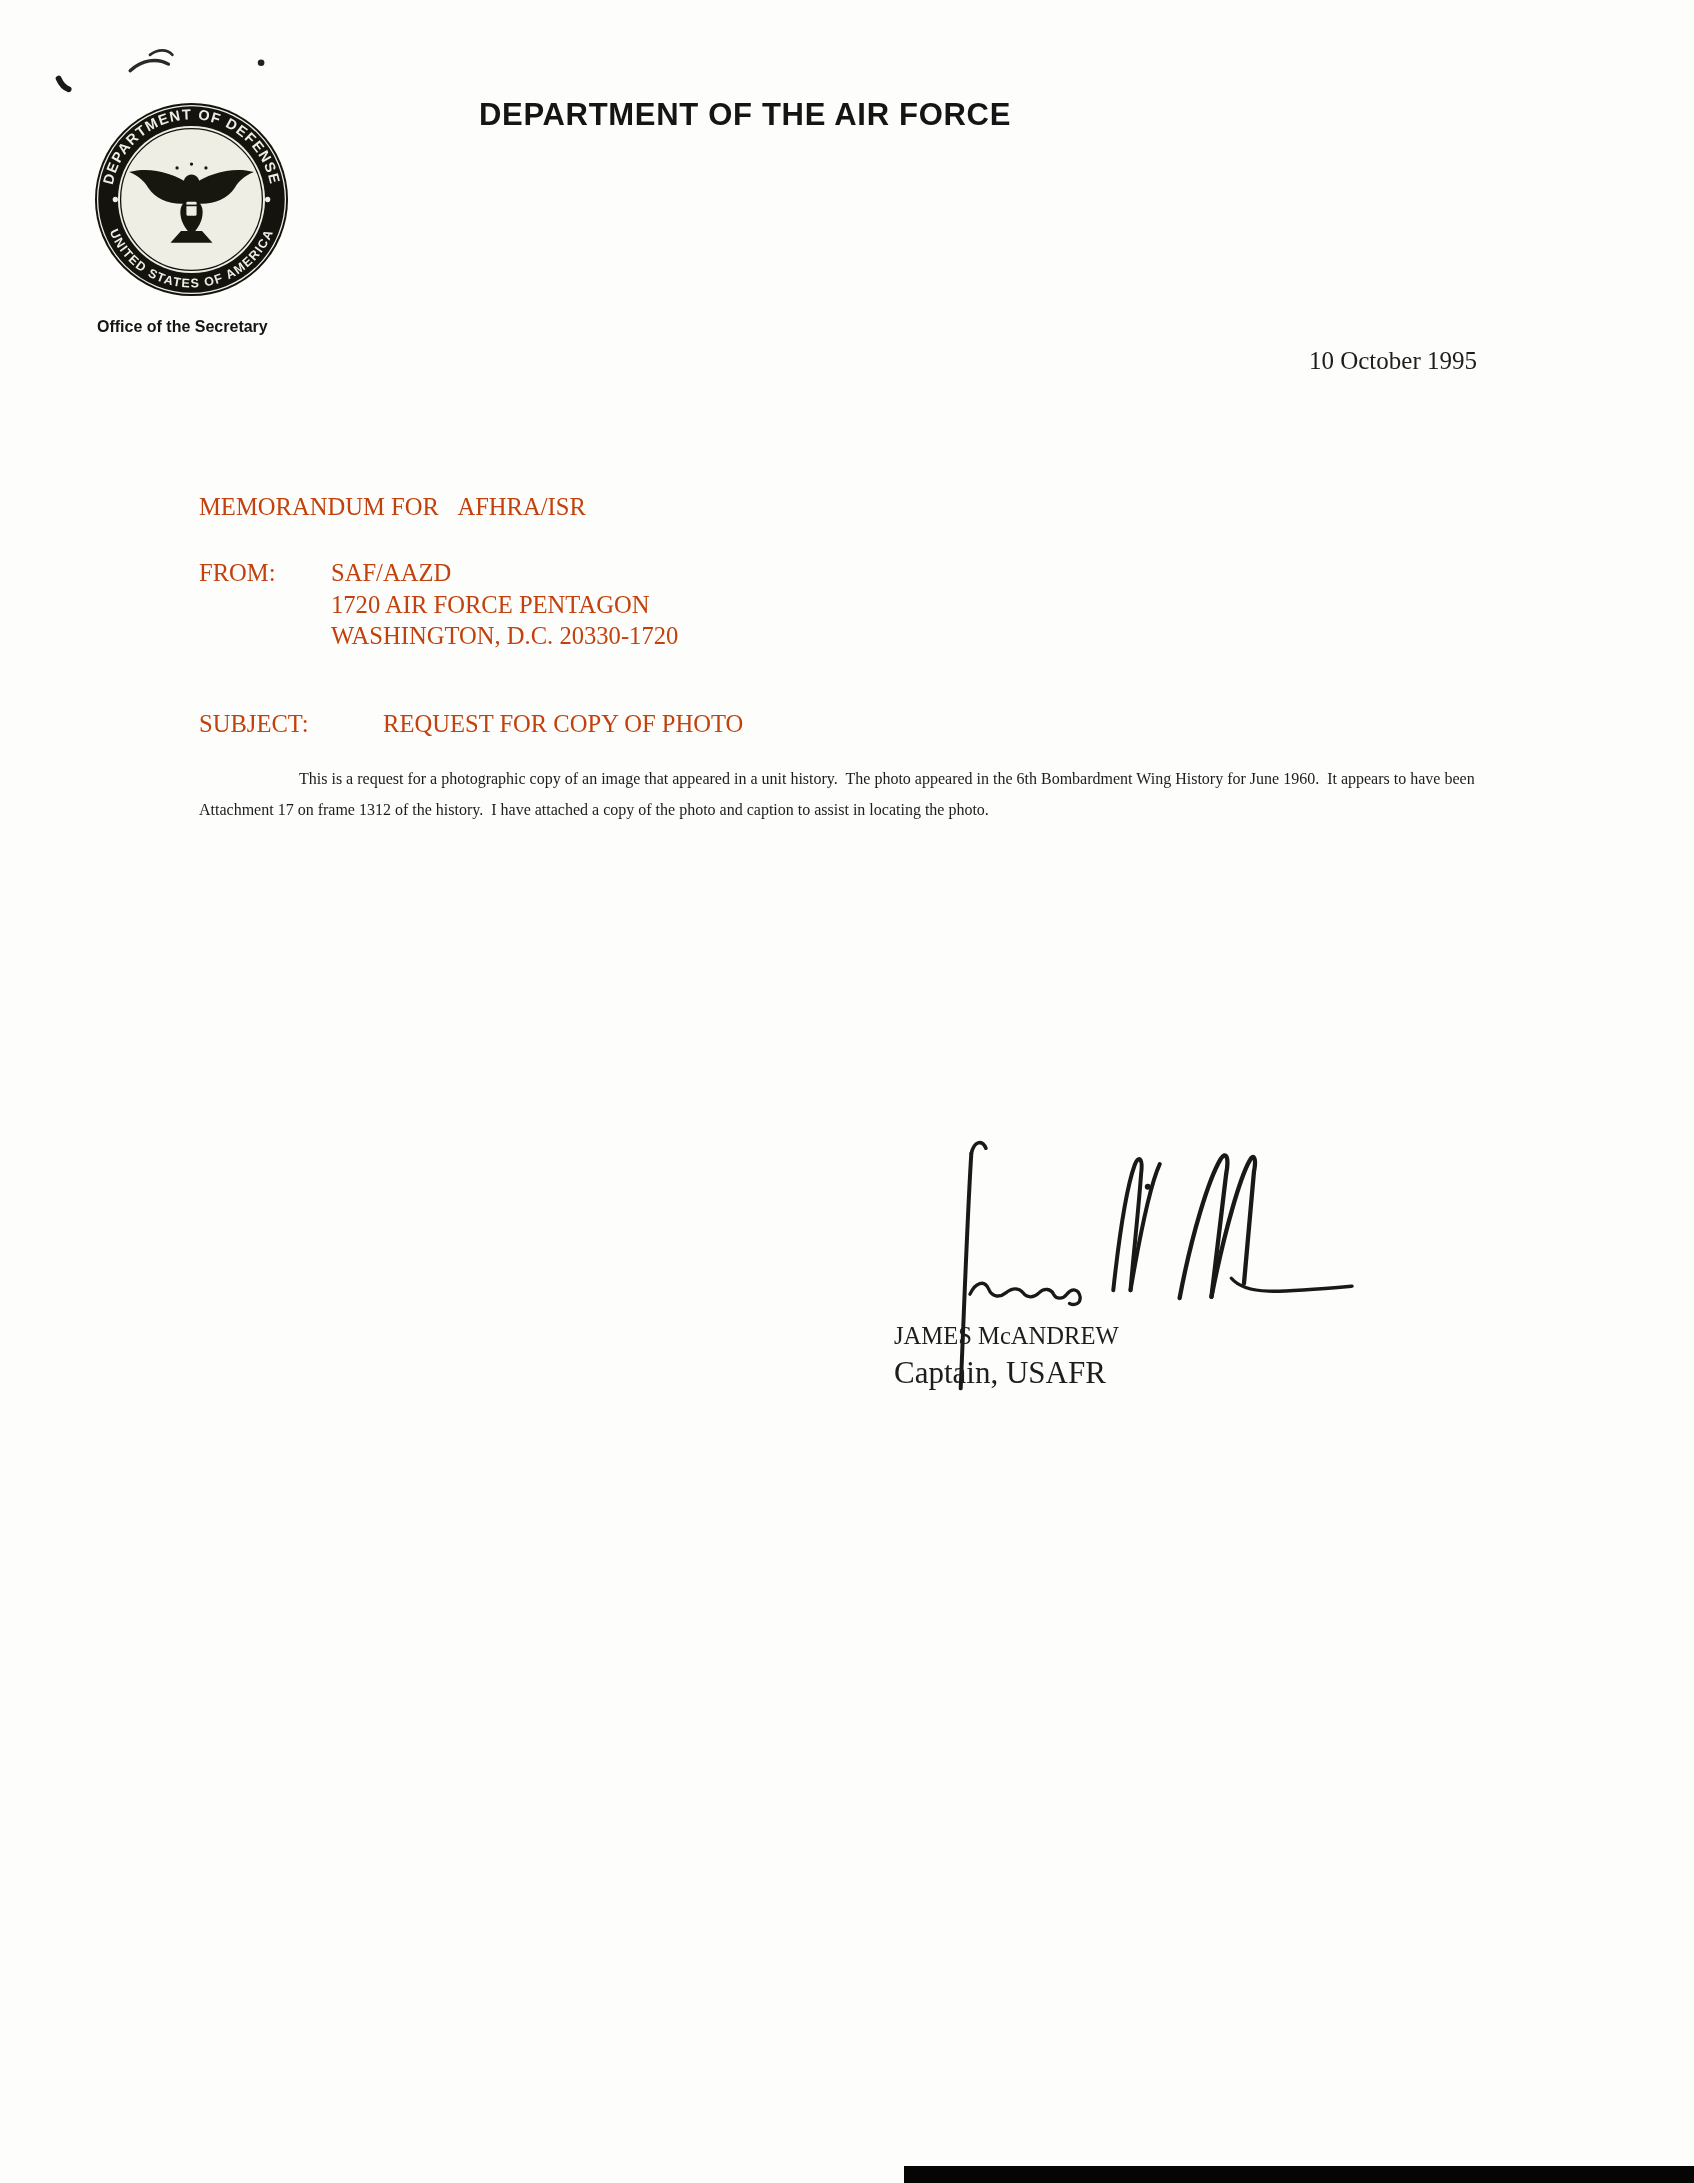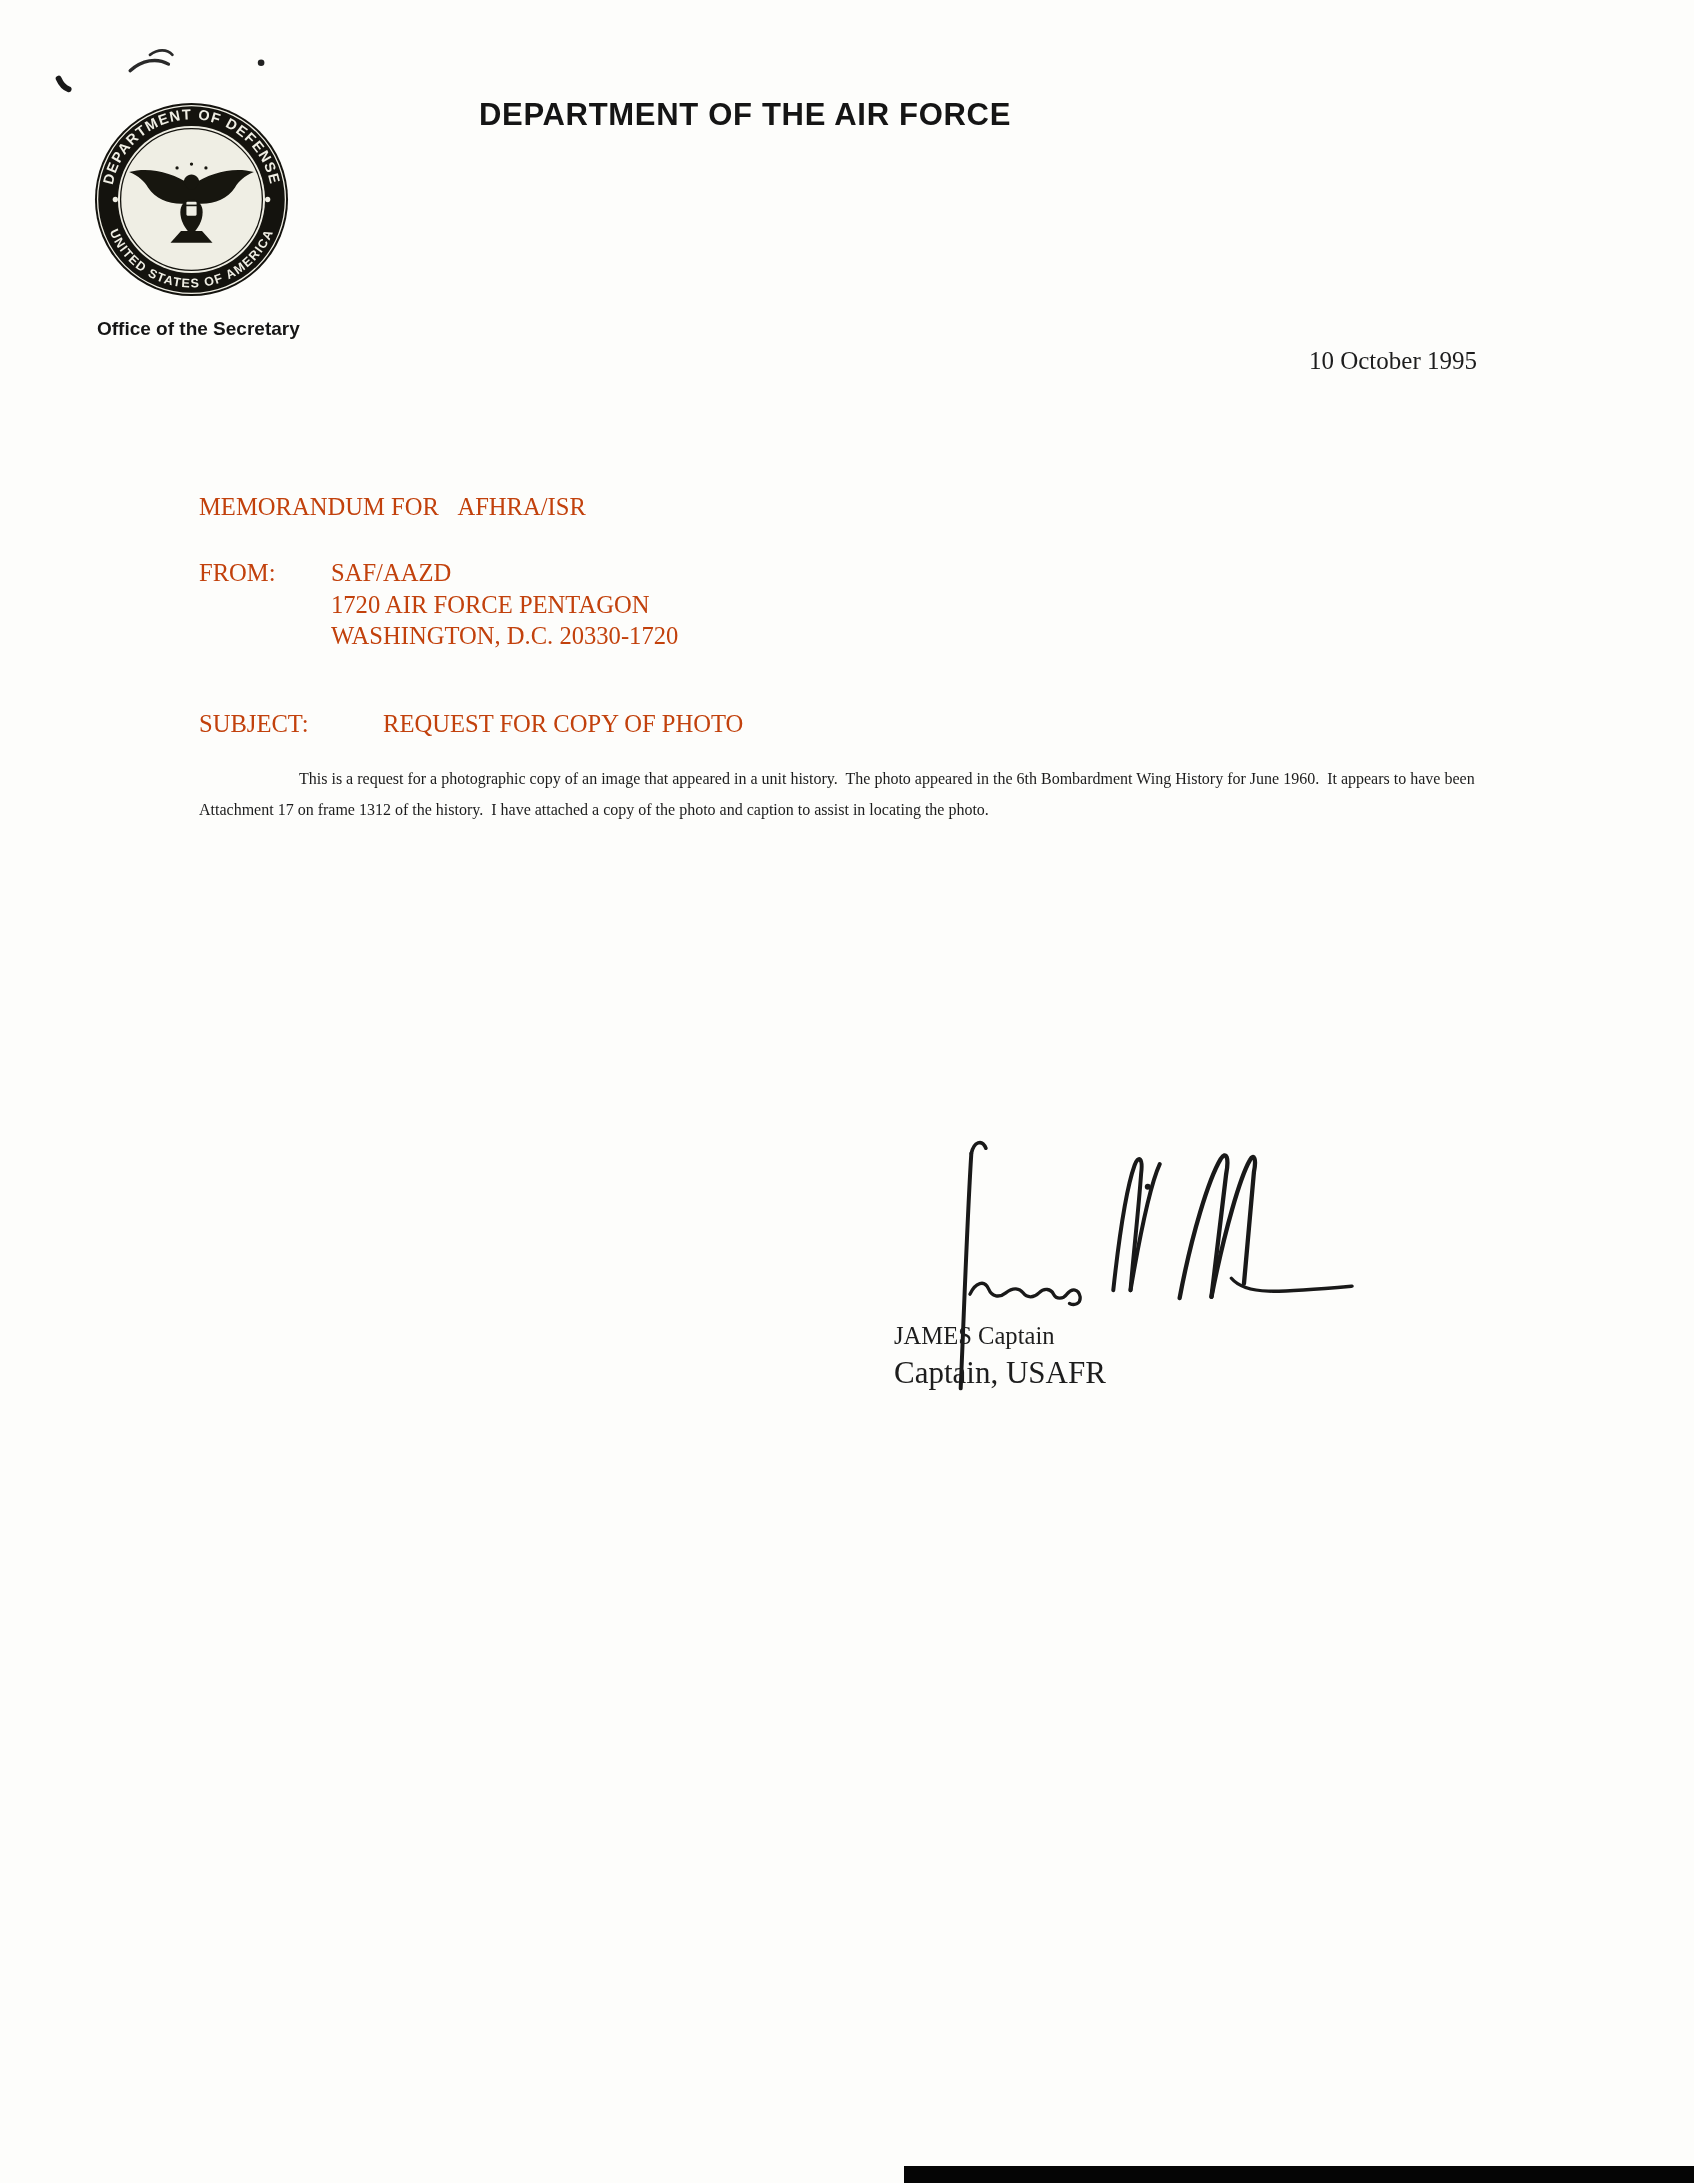--- a/index.html
+++ b/index.html
@@ -41,21 +41,21 @@
   .seal {
     position:absolute;
     left:93px; top:101px;
     width:197px; height:197px;
   }
 
   .office {
     position:absolute;
     left:97px; top:318px;
     font-family:"Liberation Sans", sans-serif;
-    font-size:19px;
+    font-size:16px;
     font-weight:bold;
     color:#151515;
   }
 
   .date {
     position:absolute;
     right:217px; top:347px;
     font-size:25px;
   }
 
@@ -175,19 +175,19 @@
       <path d="M326,252 C342,158 358,88 370,62" stroke-width="6"></path>
       <circle cx="352" cy="96" r="4.5" fill="#191919" stroke="none"></circle>
 
       <path d="M400,264 C418,168 444,84 462,54 C470,42 475,51 470,78 L448,262" stroke-width="6.5"></path>
       <path d="M448,262 C468,160 492,80 506,56 C512,45 516,54 512,74 L497,242" stroke-width="6.5"></path>
 
       <path d="M478,234 C500,260 545,256 660,246" stroke-width="5"></path>
     </g>
   </svg>
 
-  <div class="sig-name">JAMES Captain</div>
+  <div class="sig-name">JAMES McANDREW</div>
   <div class="sig-title">Captain, USAFR</div>
 
   <div class="scan-bar"></div>
 
 </div>
 
 
 </body></html>

